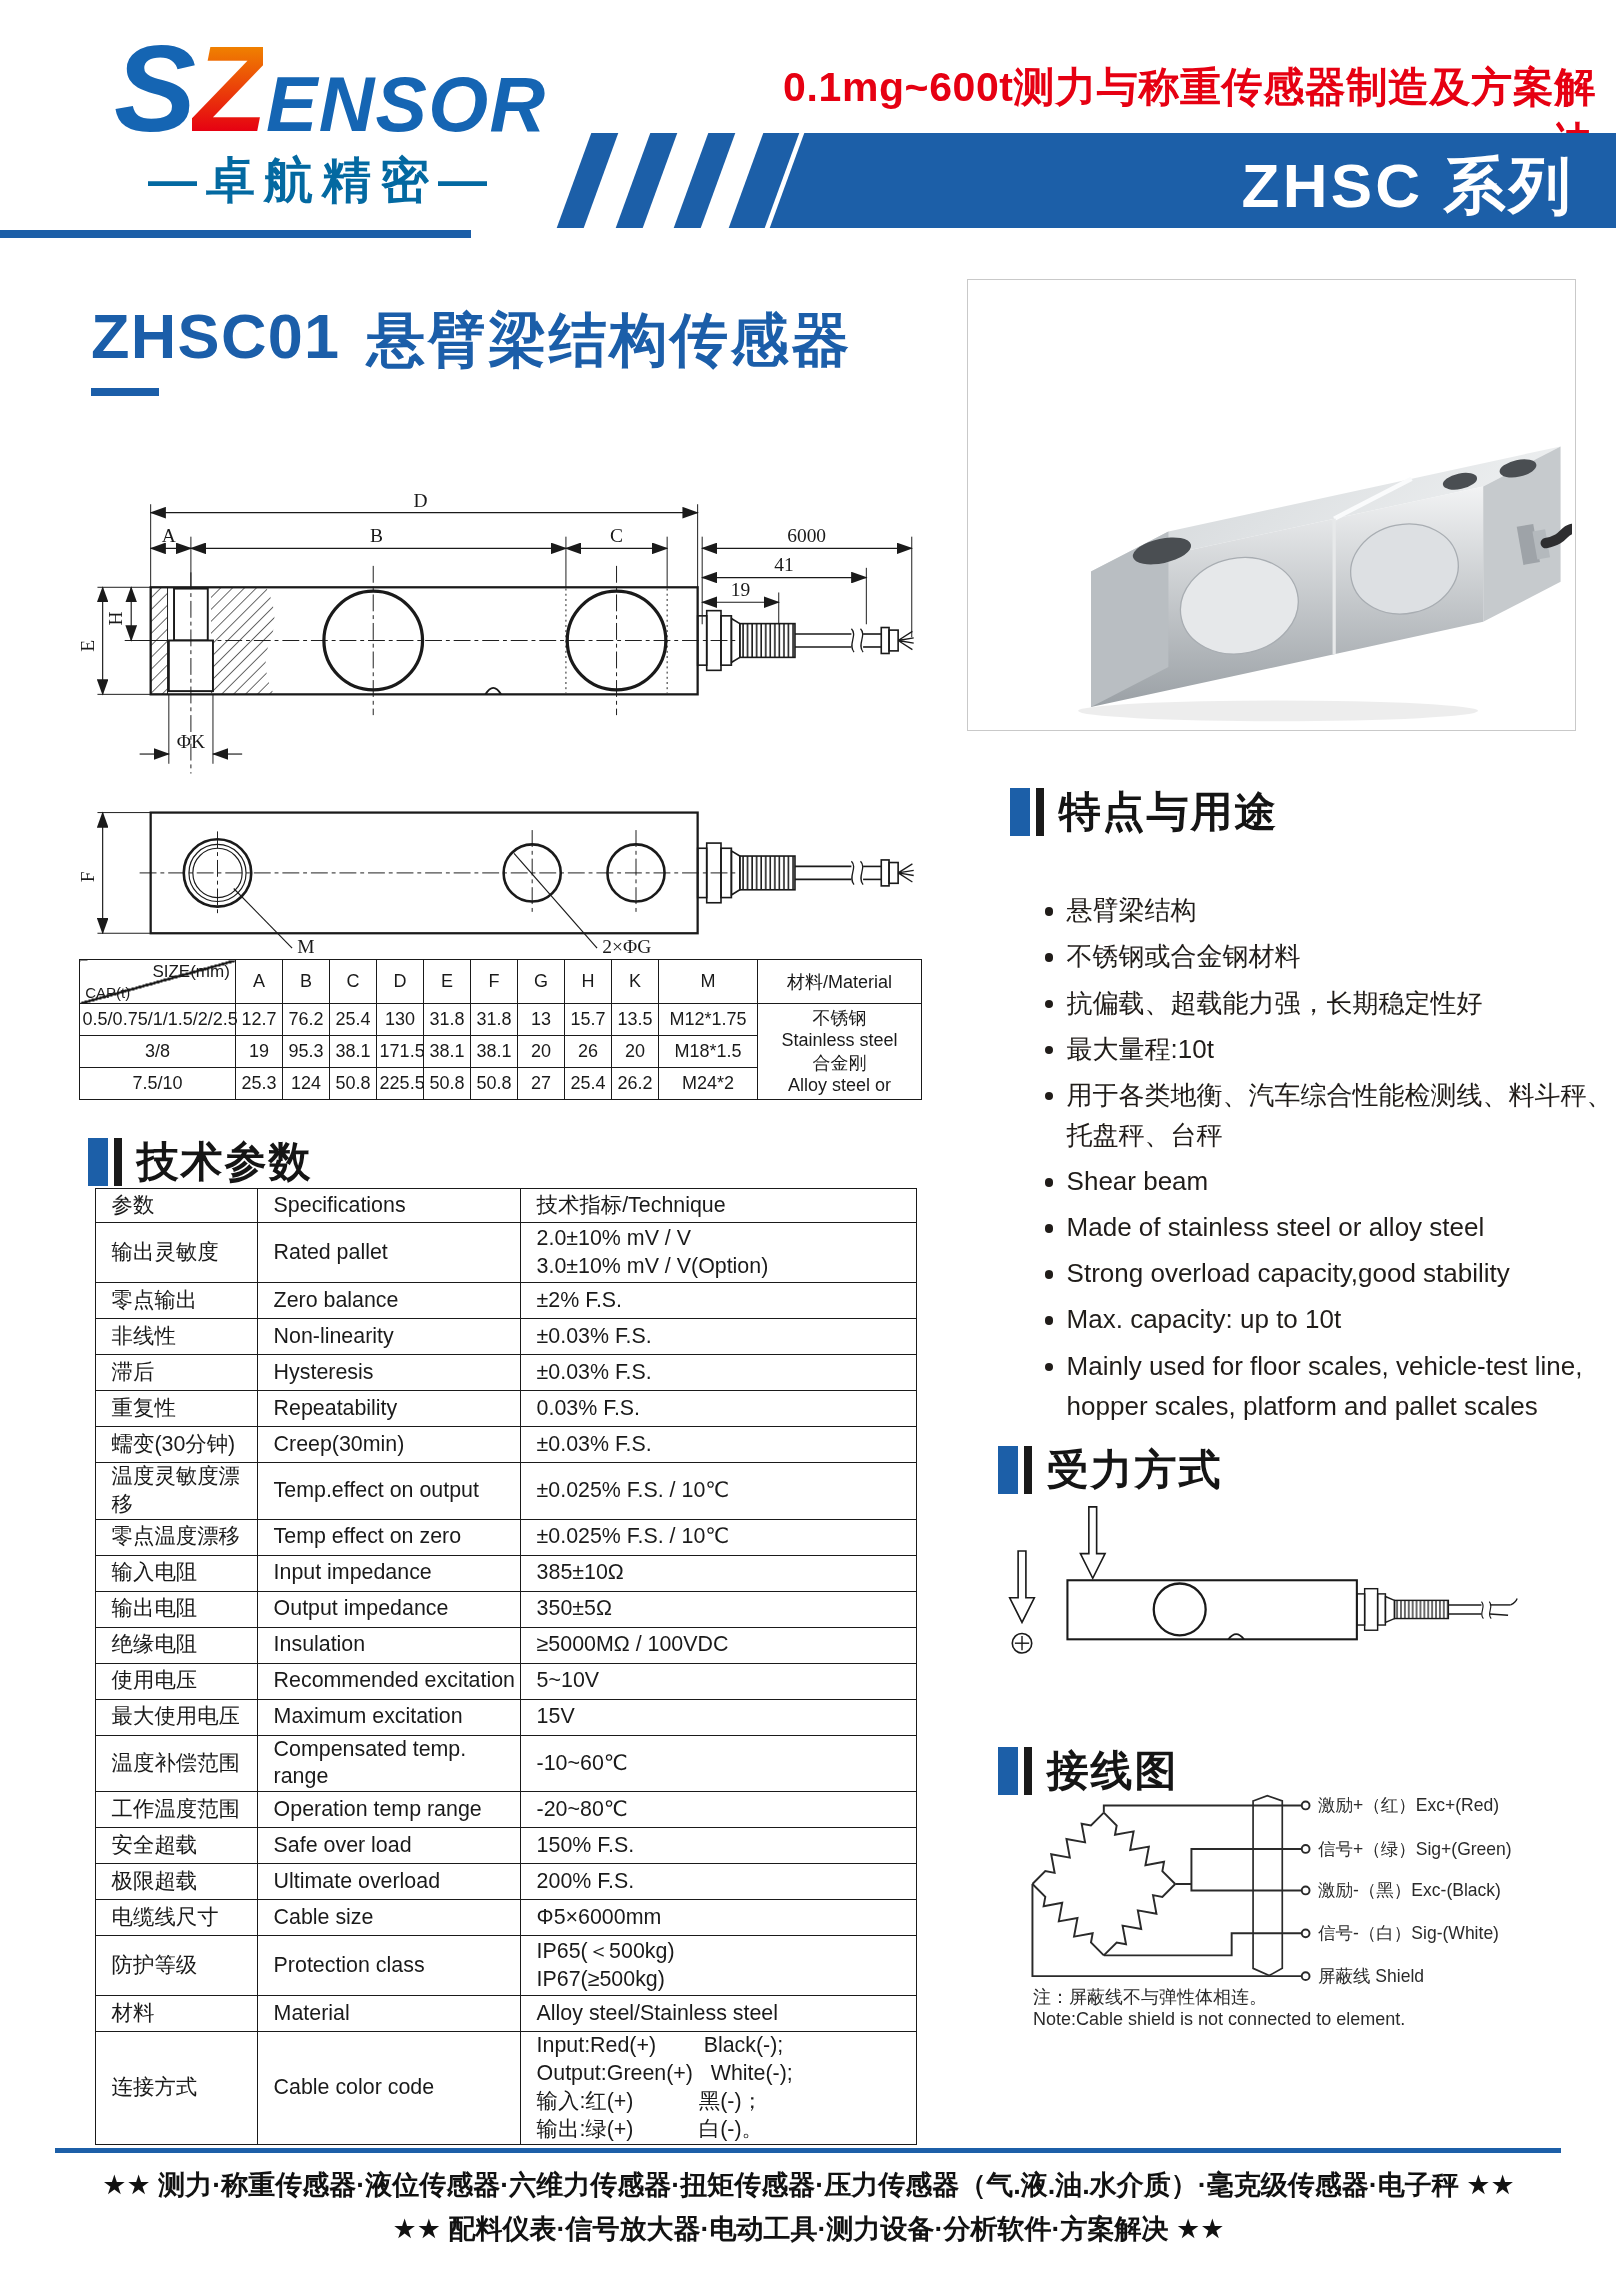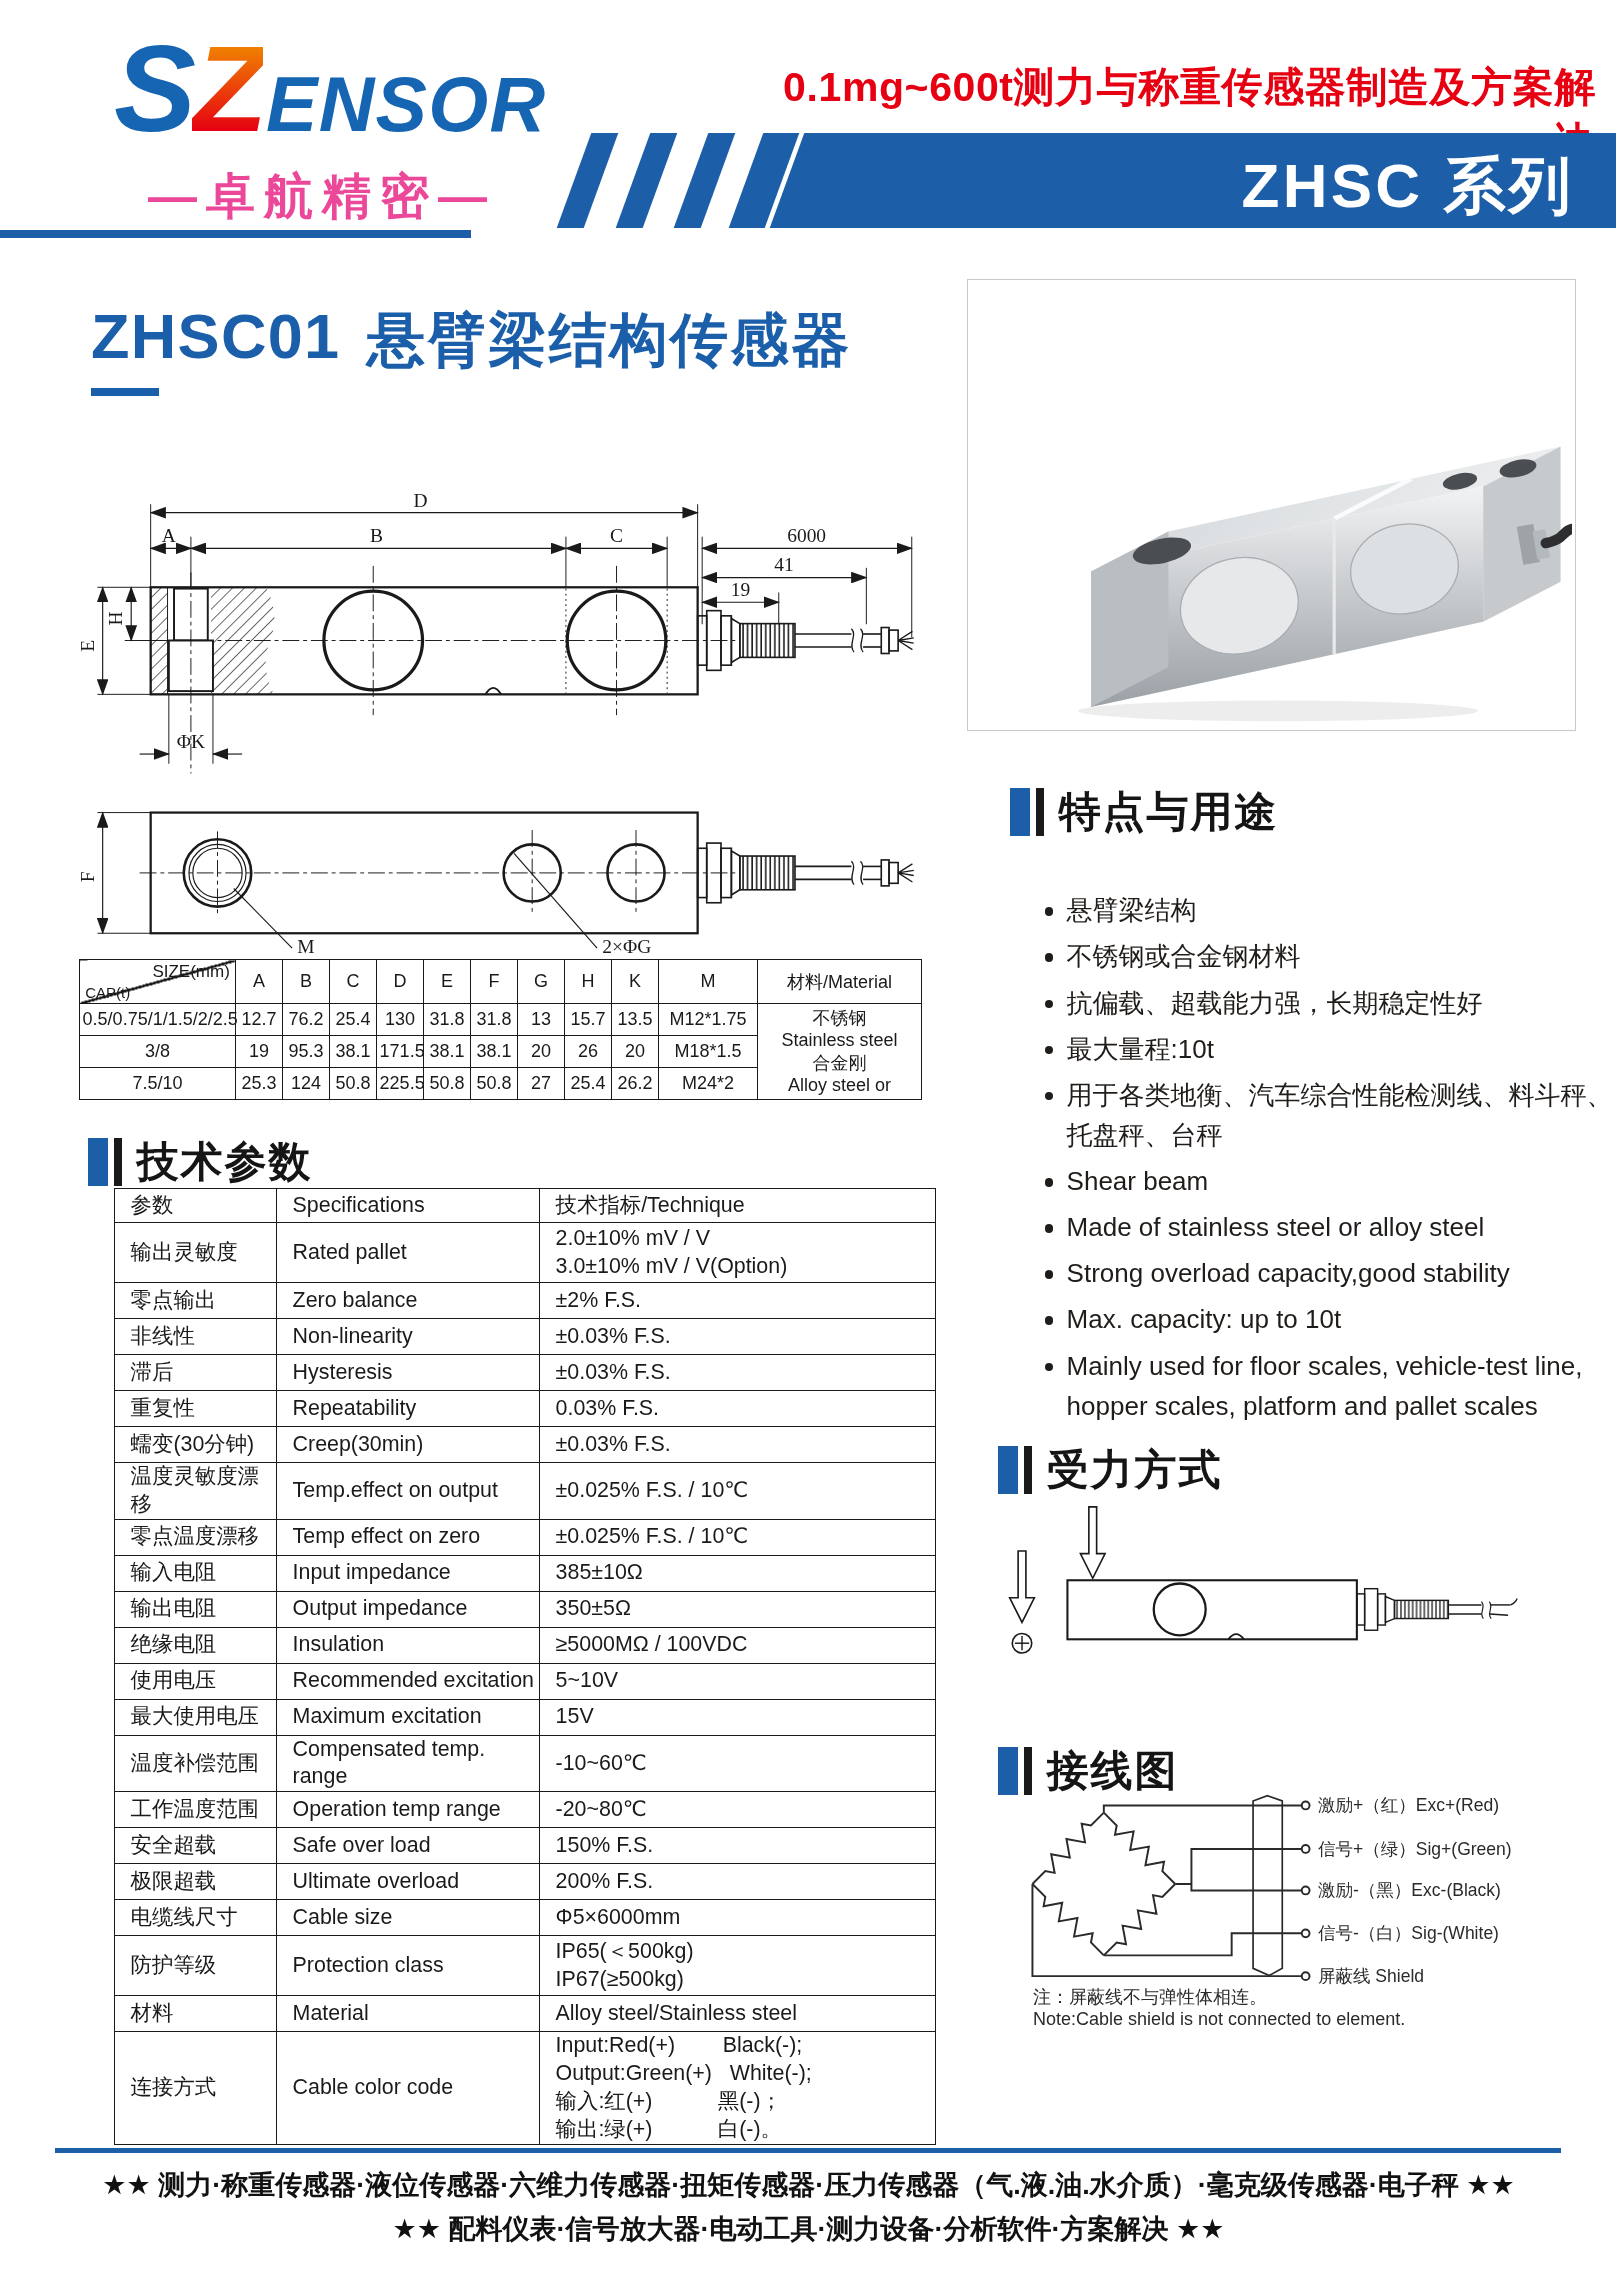--- a/index.html
+++ b/index.html
@@ -6,21 +6,21 @@
   .page{position:relative;width:1617px;height:2284px;background:#fff;overflow:hidden;
         font-family:"Liberation Sans","DejaVu Sans",sans-serif;color:#1a1a1a;}
   .abs{position:absolute;}
 
   
   .logo{left:114px;top:27px;display:flex;align-items:baseline;}
   .logo-sz{font-style:italic;font-weight:900;font-size:123px;line-height:1;letter-spacing:-3.9px;color:#1565b3;}
   .logo-z{color:#e8551a;background:linear-gradient(180deg,#f08300 15%,#e60012 85%);
           -webkit-background-clip:text;background-clip:text;-webkit-text-fill-color:transparent;}
   .logo-rest{font-style:italic;font-weight:800;font-size:77px;line-height:1;letter-spacing:1.3px;color:#1565b3;margin-left:2.6px;}
-  .logo-sub{left:148px;top:164px;font-size:49px;font-weight:700;letter-spacing:9px;color:#ec4899;}
+  .logo-sub{left:148px;top:148px;font-size:49px;font-weight:700;letter-spacing:9px;color:#0369a1;}
   .tagline{right:21px;top:60px;width:844px;text-align:right;font-size:41px;font-weight:800;color:#e60012;letter-spacing:0.6px;}
   .stripe{top:133px;height:95px;background:#1c5fa8;transform:skewX(-20deg);}
   .banner-main{left:787px;top:133px;width:922px;height:95px;background:#1c5fa8;transform:skewX(-20deg);}
   .banner-text{right:43px;top:144px;font-size:62px;font-weight:800;color:#fff;letter-spacing:3.2px;z-index:3;}
   .blue-line{left:0;top:230px;width:471px;height:8.4px;background:#1c5fa8;}
 
   
   .title-model{left:91px;top:300px;font-size:63px;font-weight:800;color:#1b5ea9;letter-spacing:1.3px;}
   .title-name{left:367px;top:302px;font-size:58px;font-weight:800;color:#1b5ea9;letter-spacing:2.6px;}
   .title-dash{left:91px;top:388px;width:68px;height:8.4px;background:#1b5ea9;}
@@ -42,21 +42,21 @@
        text-align:center;vertical-align:middle;padding:0 2.6px;color:#1a1a1a;}
   .size-table .hrow{height:43px;}
   .size-table .drow{height:32px;}
   .corner{position:relative;height:43px;
      background-image:linear-gradient(to bottom right,transparent calc(50% - 1.3px),#1a1a1a calc(50% - 1.3px),#1a1a1a calc(50% + 1.3px),transparent calc(50% + 1.3px));}
   .corner .c-top{position:absolute;top:1.9px;right:5.2px;font-size:17px;}
   .corner .c-bot{position:absolute;bottom:1.9px;left:5.2px;font-size:15px;}
   .mat-cell{font-size:16px;line-height:1.25;white-space:pre-line;}
 
   
-  .tech-table{left:114px;top:1188px;width:821px;table-layout:fixed;}
+  .tech-table{left:95px;top:1188px;width:821px;table-layout:fixed;}
   .tech-table td{border:1.9px solid #1a1a1a;font-size:21.4px;text-align:left;vertical-align:middle;
        padding:0 0 0 15.6px;color:#1a1a1a;white-space:pre-wrap;line-height:1.3;}
   .tech-table tr{height:36px;}
   .tech-table tr.r-h{height:34px;}
   .tech-table tr.r-tall{height:60px;}
   .tech-table tr.r-xl{height:105px;}
 
   
   .features{left:998px;top:880px;width:600px;}
   .features li{list-style:none;position:relative;padding-left:28.6px;font-size:26px;line-height:1.55;

